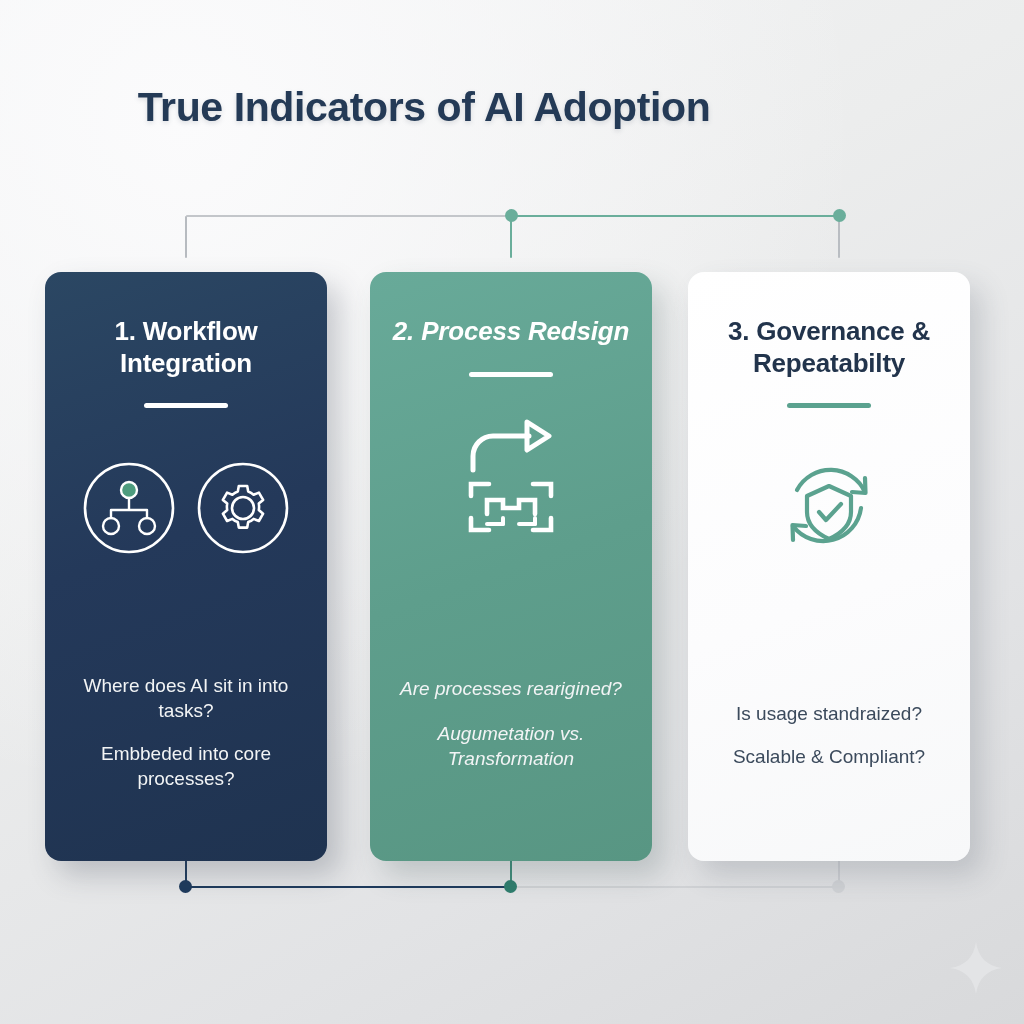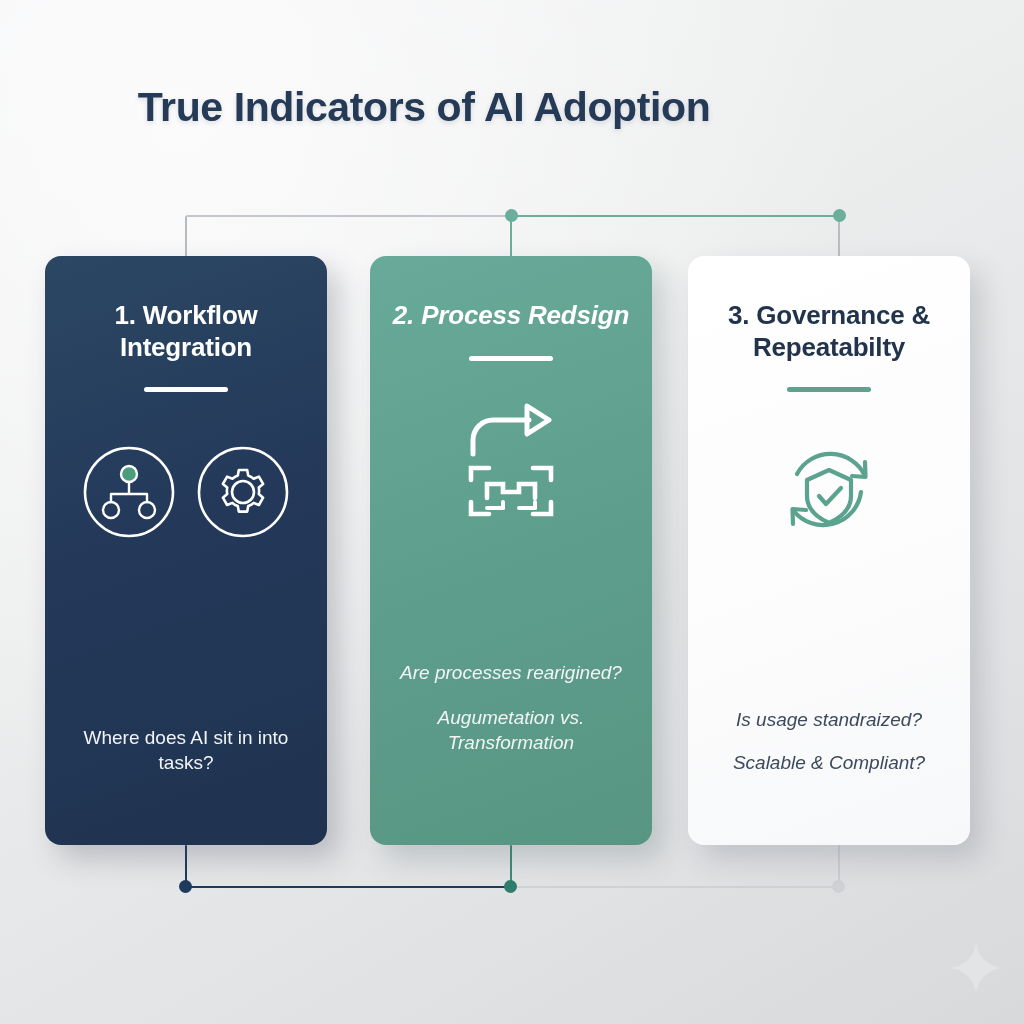--- a/index.html
+++ b/index.html
@@ -69,21 +69,21 @@
   #bot-stub-1      { left: 185px; top: 845px; height: 42px; background: #1e3a5c; }
   #bot-stub-2      { left: 510px; top: 845px; height: 42px; background: #3f8a79; }
   #bot-stub-3      { left: 838px; top: 845px; height: 42px; background: #cbcdd1; }
   #bot-dot-1       { left: 179px; top: 880px; background: #1e3a5c; }
   #bot-dot-2       { left: 504px; top: 880px; background: #2f7d6d; }
   #bot-dot-3       { left: 832px; top: 880px; background: #cfd1d4; }
 
   
   .card {
     position: absolute;
-    top: 256px;
+    top: 272px;
     width: 282px;
     height: 589px;
     border-radius: 16px;
     box-sizing: border-box;
     padding: 44px 22px 0 22px;
     display: flex;
     flex-direction: column;
     align-items: center;
   }
   #card-1 {
@@ -138,21 +138,21 @@
     text-align: center;
   }
   .body-line {
     font-size: 19px;
     line-height: 1.32;
     margin-bottom: 18px;
   }
   .body-line:last-child { margin-bottom: 0; }
   #card-1 .body-line, #card-2 .body-line { color: #f2f4f5; }
   #card-3 .body-line { color: #3b4a5c; }
-  #card-3 .card-body { margin-bottom: 70px; font-style: italic; }
+  #card-3 .card-body { margin-bottom: 92px; }
   #card-2 .body-line { margin-bottom: 20px; }
 
   
   #sparkle {
     position: absolute;
     left: 948px;
     top: 940px;
     width: 56px;
     height: 56px;
   }
@@ -203,20 +203,21 @@
                      L15.8,-4.4 A17,17 0 0 1 15.8,2 L20.1,5.7 L15.9,13 L10.6,10.9
                      A17,17 0 0 1 5.2,14 L4.2,19.6 L-4.2,19.6 L-5.2,14 A17,17 0 0 1 -10.6,10.9
                      L-15.9,13 L-20.1,5.7 L-15.8,2 A17,17 0 0 1 -15.8,-4.4 L-20.1,-8.1
                      L-15.9,-15.4 L-10.6,-13.3 A17,17 0 0 1 -5.2,-16.4 Z" fill="none" stroke="#ffffff" stroke-width="2.6" stroke-linejoin="round"></path>
           </g>
         </svg>
       </span>
     </div>
     <div class="card-body">
       <div class="body-line">Where does AI sit in into tasks?</div>
+      <div class="body-line">Embbeded into core processes?</div>
     </div>
   </div>
 
   <div class="card" id="card-2">
     <div class="card-title">2. Process Redsign</div>
     <div class="divider"></div>
     <div class="icon-row">
       <span>
         <svg width="108" height="118" viewBox="0 0 108 118">
           <g>

